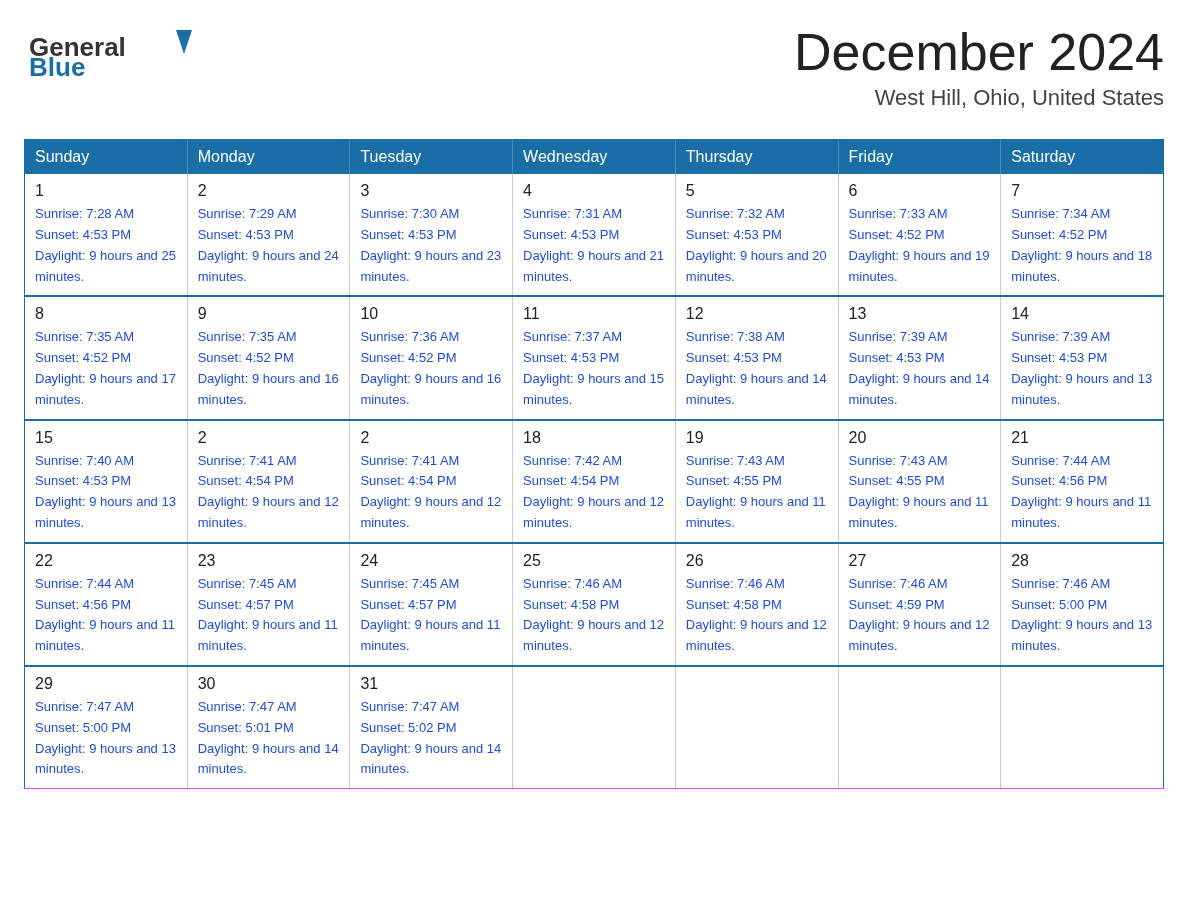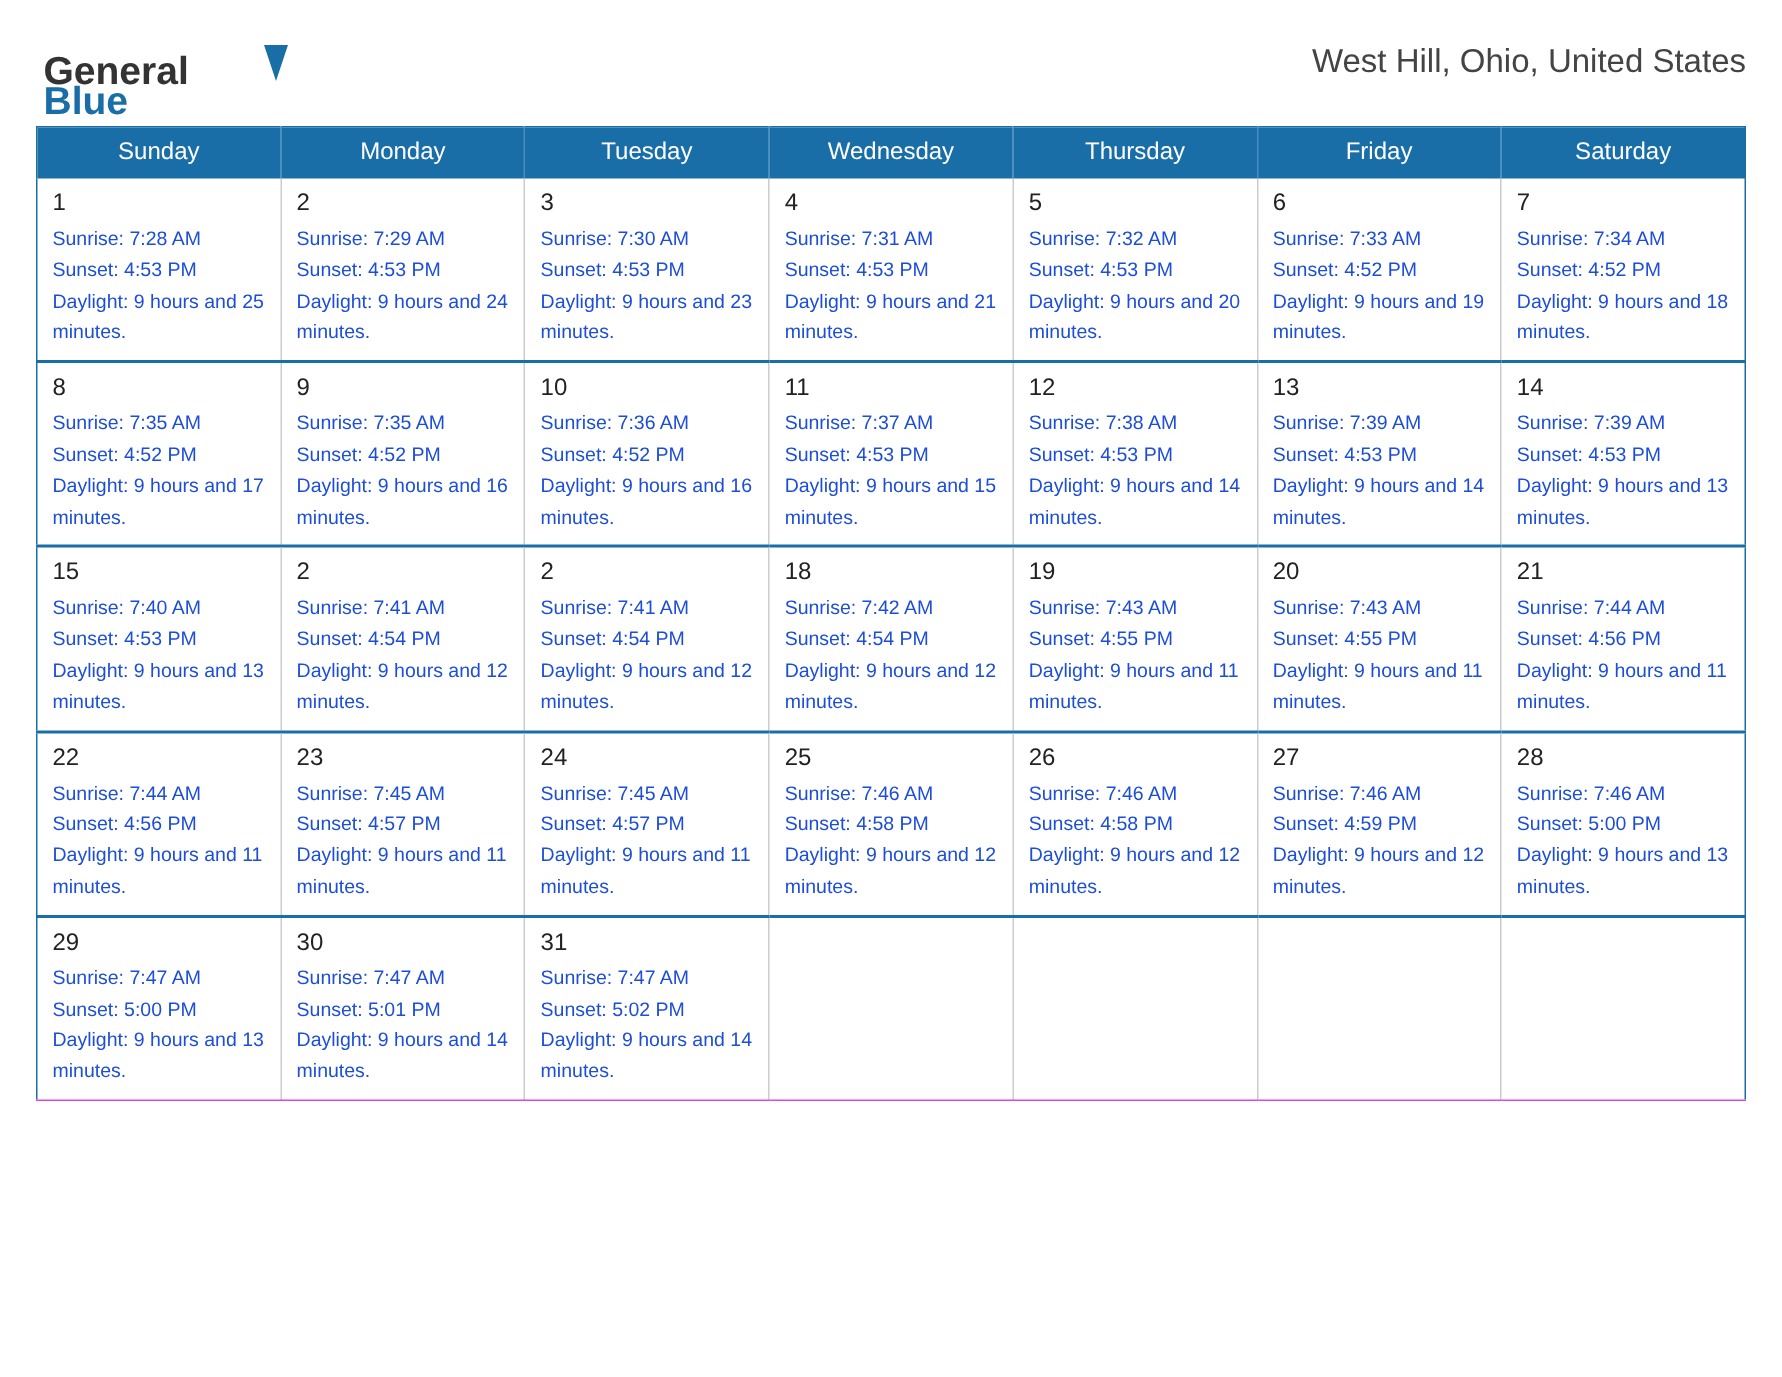--- a/index.html
+++ b/index.html
@@ -7,21 +7,21 @@
       font-family: Arial, sans-serif;
       background: #fff;
       padding: 24px;
       width: 1188px;
       min-height: 918px;
     }
     .header {
       display: flex;
       justify-content: space-between;
       align-items: flex-start;
-      margin-bottom: 5px;
+      margin-bottom: 28px;
     }
     .logo {
       display: flex;
       flex-direction: column;
       align-items: flex-start;
     }
     .logo-top {
       display: flex;
       align-items: center;
     }
@@ -40,21 +40,21 @@
       margin-top: 4px;
     }
     .calendar {
       width: 100%;
       border-collapse: collapse;
       border: 1px solid #1a6ea8;
     }
     .calendar th {
       background-color: #1a6ea8;
       color: #fff;
-      text-align: center;
+      text-align: left;
       padding: 8px 10px;
       font-size: 16px;
       font-weight: normal;
       border-right: 1px solid #4a8ec0;
     }
     .calendar th:last-child {
       border-right: none;
     }
     .calendar td {
       vertical-align: top;
@@ -97,20 +97,21 @@
 
         <text x="5" y="32" font-family="Arial" font-size="26" font-weight="bold" fill="#333">General</text>
 
         <polygon points="152,6 168,6 160,30" fill="#1a6ea8"></polygon>
 
         <text x="5" y="52" font-family="Arial" font-size="26" font-weight="bold" fill="#1a6ea8">Blue</text>
       </svg>
     </div>
   </div>
   <div class="title-section">
+    <div class="month-title">December 2024</div>
     <div class="location-title">West Hill, Ohio, United States</div>
   </div>
 </div>
 
 <table class="calendar">
   <thead>
     <tr>
 
     <th>Sunday</th>
         <th>Monday</th>

